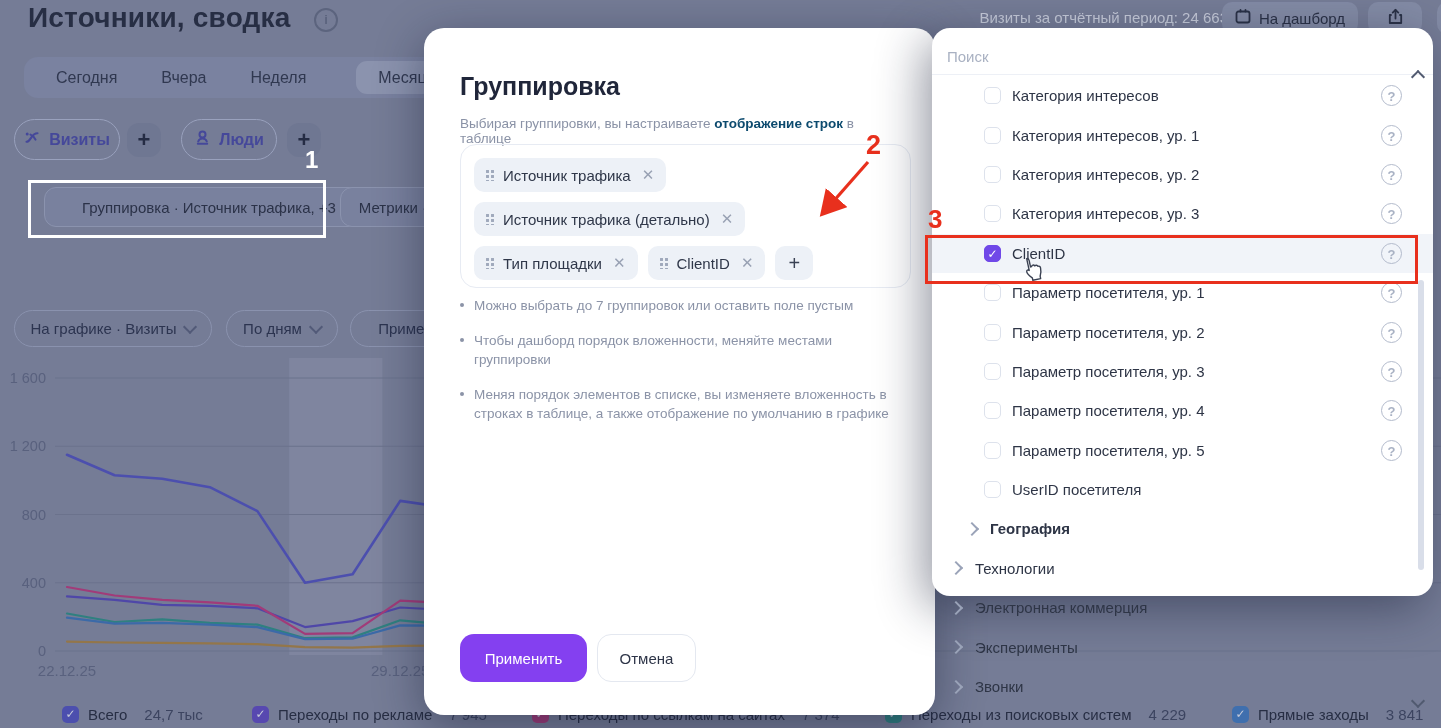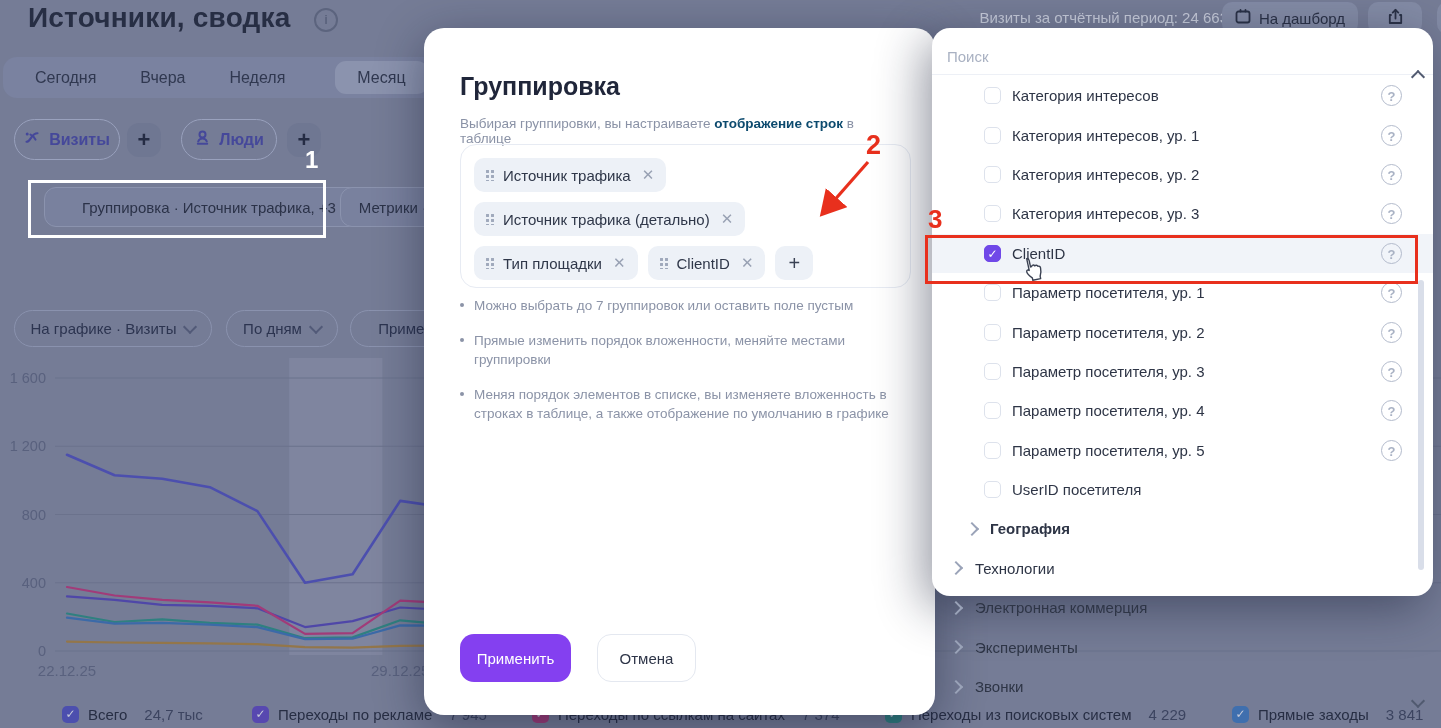--- a/index.html
+++ b/index.html
@@ -17,21 +17,21 @@
   .info-icon{left:314px;top:8px;width:20px;height:20px;border:2px solid #5c647e;border-radius:50%;
     color:#5c647e;font-size:13px;text-align:center;line-height:20px;font-weight:bold;}
   .visits-period{top:9px;right:231px;font-size:15px;color:#c6cbd9;}
   .top-btn{top:2px;height:32px;background:#838ba5;border-radius:10px;color:#2a3146;
     font-size:15px;display:flex;align-items:center;justify-content:center;gap:8px;box-sizing:border-box;}
   .btn-dashboard{left:1222px;width:136px;}
   .btn-share{left:1368px;width:54px;}
   .btn-sliver{left:1437px;width:24px;}
   .icon-stroke{stroke:#2a3146;fill:none;stroke-width:1.8;stroke-linecap:round;stroke-linejoin:round;}
 
-  .tabs{left:3px;top:57px;height:41px;width:548px;background:#7a82a0;border-radius:14px;
+  .tabs{left:24px;top:57px;height:41px;width:548px;background:#7a82a0;border-radius:14px;
     display:flex;align-items:center;padding:0 10px;box-sizing:border-box;}
   .tab{padding:0 22px;height:33px;line-height:33px;font-size:16px;color:#303850;border-radius:11px;white-space:nowrap;}
   .tab.selected{background:#8b93ae;margin-left:28px;}
 
   .seg-pill{top:119px;height:41px;border:1.5px solid #99a1bd;border-radius:21px;box-sizing:border-box;
     display:flex;align-items:center;justify-content:center;gap:8px;color:#45489a;font-size:16px;font-weight:bold;}
   .pill-visits{left:14px;width:106px;gap:8px;}
   .pill-people{left:181px;width:96px;}
   .plus-btn{top:123px;width:34px;height:34px;background:#6f7792;border-radius:12px;color:#252c44;
     font-size:22px;display:flex;align-items:center;justify-content:center;font-weight:bold;}
@@ -73,21 +73,21 @@
     padding:0 12px;margin:5px;font-size:15px;color:#2f3749;white-space:nowrap;}
   .drag-dots{width:8px;height:12px;
     background-image:radial-gradient(circle,#a0a9bc 1.4px,transparent 1.8px);
     background-size:5px 5px;background-position:-1px 0;}
   .chip-x{color:#98a1b3;font-size:15px;font-weight:bold;margin-left:2px;}
   .chip-plus{width:38px;height:34px;background:#edf1f7;border-radius:10px;margin:5px;
     display:flex;align-items:center;justify-content:center;font-size:20px;color:#3a4254;}
   .hints{left:36px;top:268px;width:440px;}
   .hint{display:flex;gap:10px;font-size:13.5px;color:#8b93a7;line-height:1.45;margin-bottom:15px;}
   .hint .dot{flex:0 0 auto;width:4px;height:4px;border-radius:50%;background:#8b93a7;margin-top:7px;}
-  .btn-apply{left:36px;top:606px;width:111px;height:48px;background:#8440f0;border-radius:14px;color:#fff;
+  .btn-apply{left:36px;top:606px;width:127px;height:48px;background:#8440f0;border-radius:14px;color:#fff;
     font-size:15px;display:flex;align-items:center;justify-content:center;}
   .btn-cancel{left:173px;top:606px;width:99px;height:48px;background:#fff;border:1px solid #e4e8f0;border-radius:14px;
     color:#2e3548;font-size:15px;display:flex;align-items:center;justify-content:center;box-sizing:border-box;}
 
   
   .anno2-svg{left:790px;top:120px;z-index:24;}
 
   
   .panel{left:932px;top:28px;width:501px;height:568px;background:#ffffff;border-radius:18px;
     box-shadow:-8px 12px 48px rgba(18,24,48,.45);z-index:30;}
@@ -267,21 +267,21 @@
         </div>
         <div class="chip-plus">+</div>
       </div>
     <div class="abs hints" id="hints-root">
         <div class="hint">
           <span class="dot"></span>
           <span>Можно выбрать до 7 группировок или оставить поле пустым</span>
         </div>
         <div class="hint">
           <span class="dot"></span>
-          <span>Прямые изменить порядок вложенности, меняйте местами группировки</span>
+          <span>Чтобы дашборд порядок вложенности, меняйте местами группировки</span>
         </div>
         <div class="hint">
           <span class="dot"></span>
           <span>Меняя порядок элементов в списке, вы изменяете вложенность в строках в таблице, а также отображение по умолчанию в графике</span>
         </div>
       </div>
     <div class="abs btn-apply">Применить</div>
     <div class="abs btn-cancel">Отмена</div>
   </div>
 

